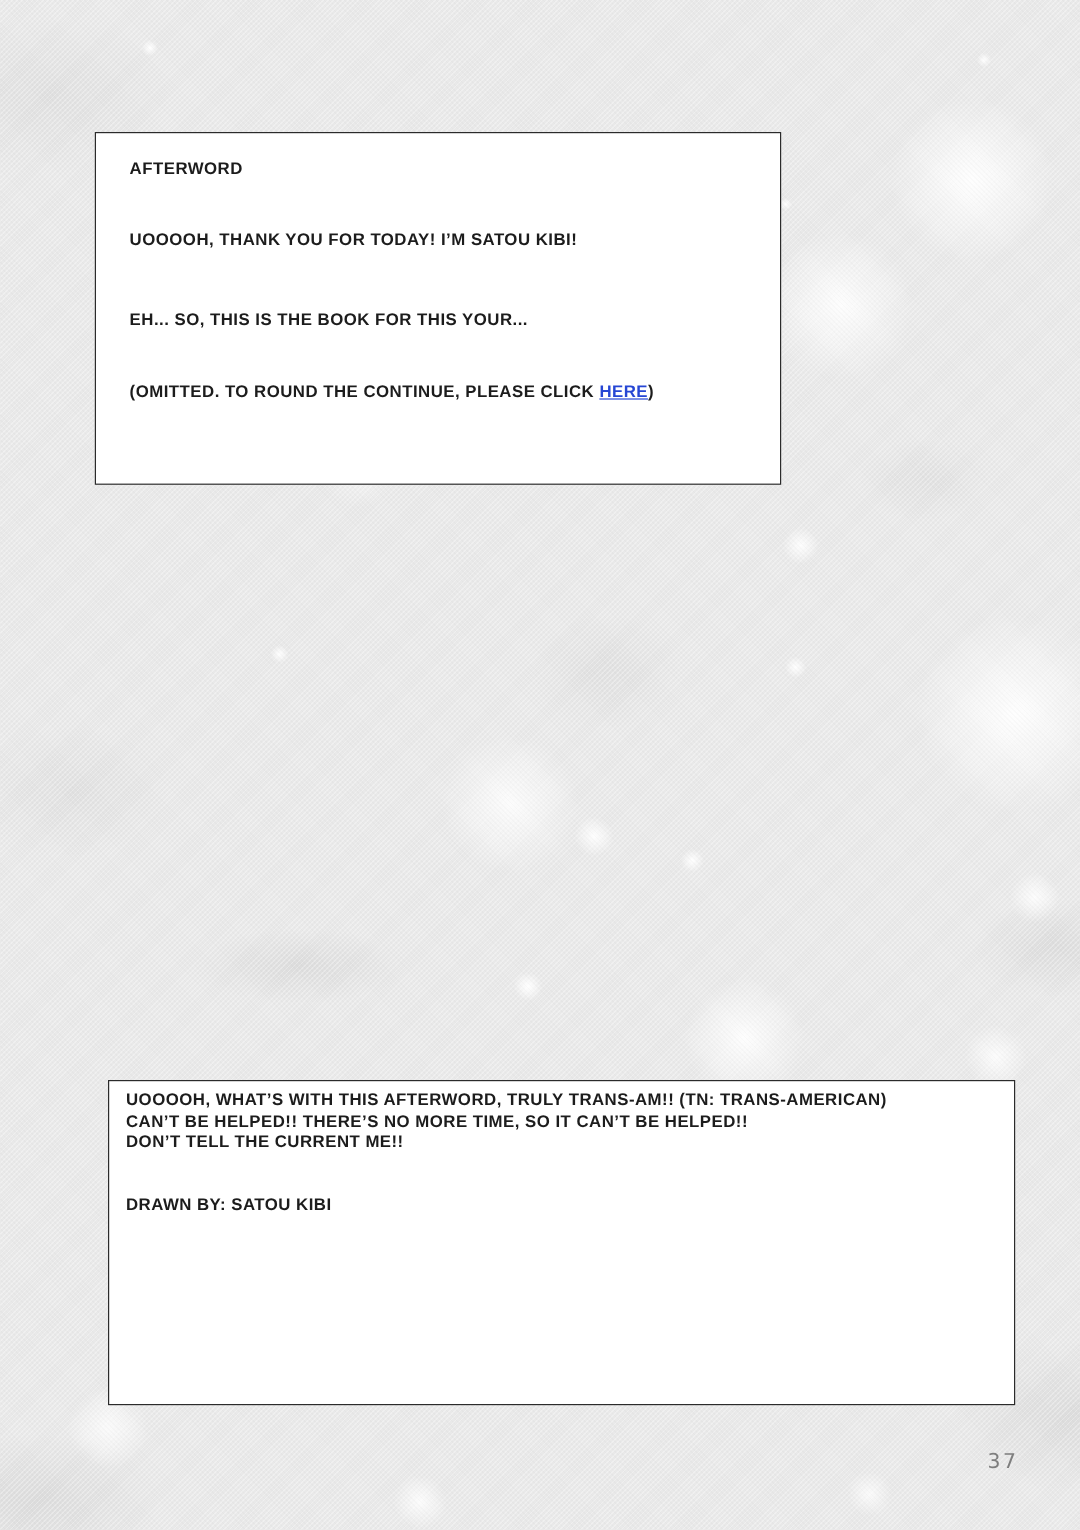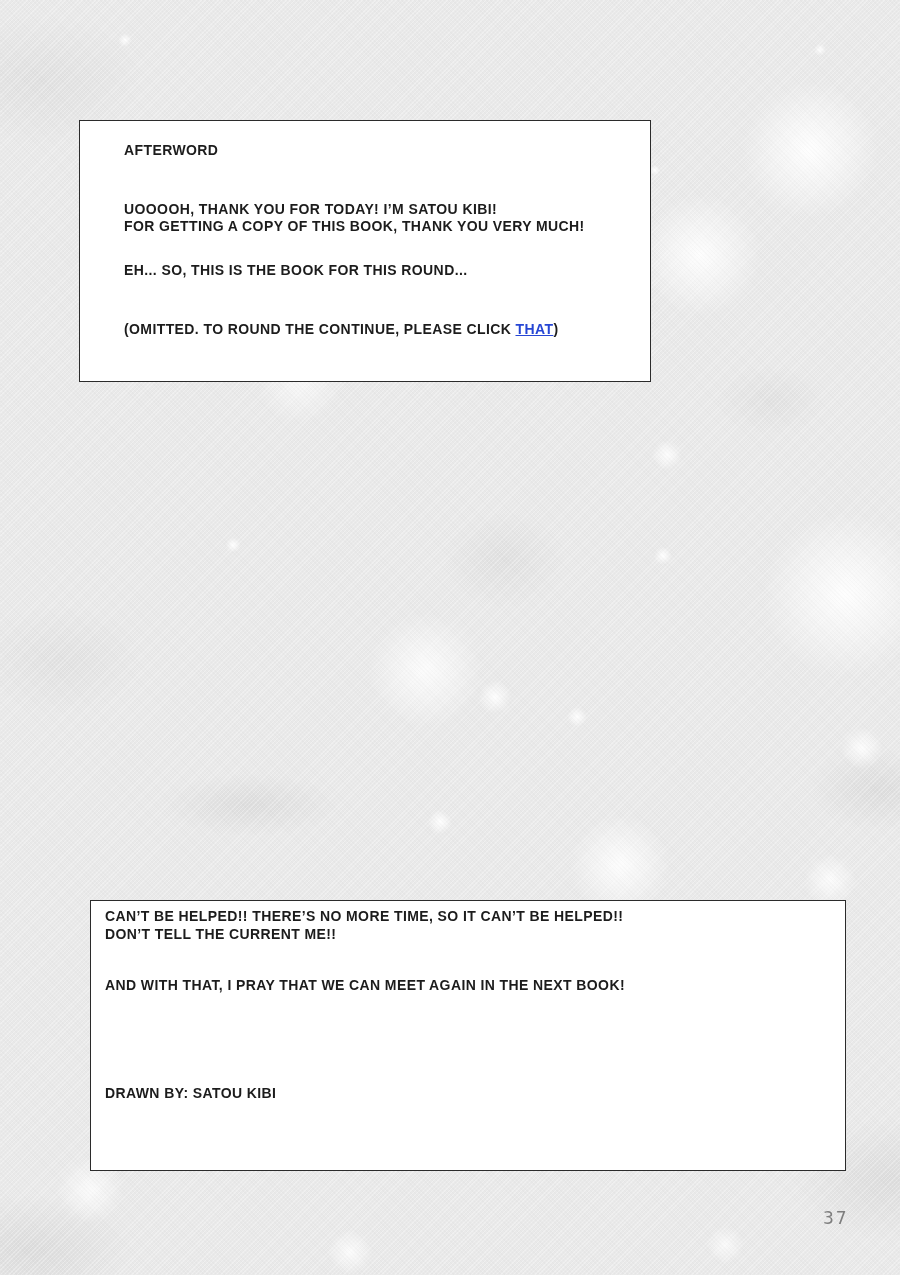--- a/index.html
+++ b/index.html
@@ -77,34 +77,34 @@
     background: var(--panel_background);
     border: 1.5px solid var(--panel_border);
     color: var(--text_color);
     font-family: "Liberation Sans", sans-serif;
     font-weight: bold;
     font-size: 14px;
     line-height: 17.5px;
     letter-spacing: 0.4px;
   }
   .panel-top {
-    left: 79px;  top: 120px;
-    width: 572px; height: 262px;
-    padding: 21px 44px;
+    left: 79px;  top: 110px;
+    width: 572px; height: 294px;
+    padding: 21px 28px;
   }
   .panel-bottom {
     left: 90px;  top: 900px;
     width: 756px; height: 271px;
     padding: 7px 14px;
   }
 
   .panel h2 { font-size: inherit; line-height: inherit; font-weight: inherit; }
 
   .panel-top .title      { margin-bottom: 41px; }
-  .panel-top .p-intro    { margin-bottom: 26px; }
+  .panel-top .p-intro    { margin-bottom: 50px; }
   .panel-top .p-middle   { margin-bottom: 42px; }
   .panel-bottom .p-rant    { margin-bottom: 34px; }
   .panel-bottom .p-closing { margin-bottom: 90px; }
 
   .line { display: block; }
 
   .link {
     color: var(--link_color);
     text-decoration: underline;
     cursor: pointer;
@@ -123,35 +123,32 @@
 </head>
 <body>
 
 <div class="page">
   <div class="bg"></div>
 
   <section class="panel panel-top">
     <h2 class="line title">AFTERWORD</h2>
     <p class="p-intro">
       <span class="line">UOOOOH, THANK YOU FOR TODAY! I’M SATOU KIBI!</span>
-      <span class="line">FOR GETTING A COPY OF THIS BOOK, THANK YOU VERY MUCH!</span>
     </p>
     <p class="p-middle">
-      <span class="line">EH... SO, THIS IS THE BOOK FOR THIS ROUND...</span>
+      <span class="line">EH... SO, THIS IS THE BOOK FOR THIS YOUR...</span>
     </p>
-    <p class="p-link"><span>(OMITTED. TO ROUND THE CONTINUE, PLEASE CLICK </span><a href="#" class="link">THAT</a><span>)</span></p>
+    <p class="p-link"><span>(OMITTED. TO ROUND THE CONTINUE, PLEASE CLICK </span><a href="#" class="link">HERE</a><span>)</span></p>
   </section>
 
   <section class="panel panel-bottom">
     <p class="p-rant">
+      <span class="line">UOOOOH, WHAT’S WITH THIS AFTERWORD, TRULY TRANS-AM!! (TN: TRANS-AMERICAN)</span>
       <span class="line">CAN’T BE HELPED!! THERE’S NO MORE TIME, SO IT CAN’T BE HELPED!!</span>
       <span class="line">DON’T TELL THE CURRENT ME!!</span>
-    </p>
-    <p class="p-closing">
-      <span class="line">AND WITH THAT, I PRAY THAT WE CAN MEET AGAIN IN THE NEXT BOOK!</span>
     </p>
     <p class="p-credit">
       <span class="line">DRAWN BY: SATOU KIBI</span>
     </p>
   </section>
 
   <div class="page-number">37</div>
 </div>
 
 </body></html>

